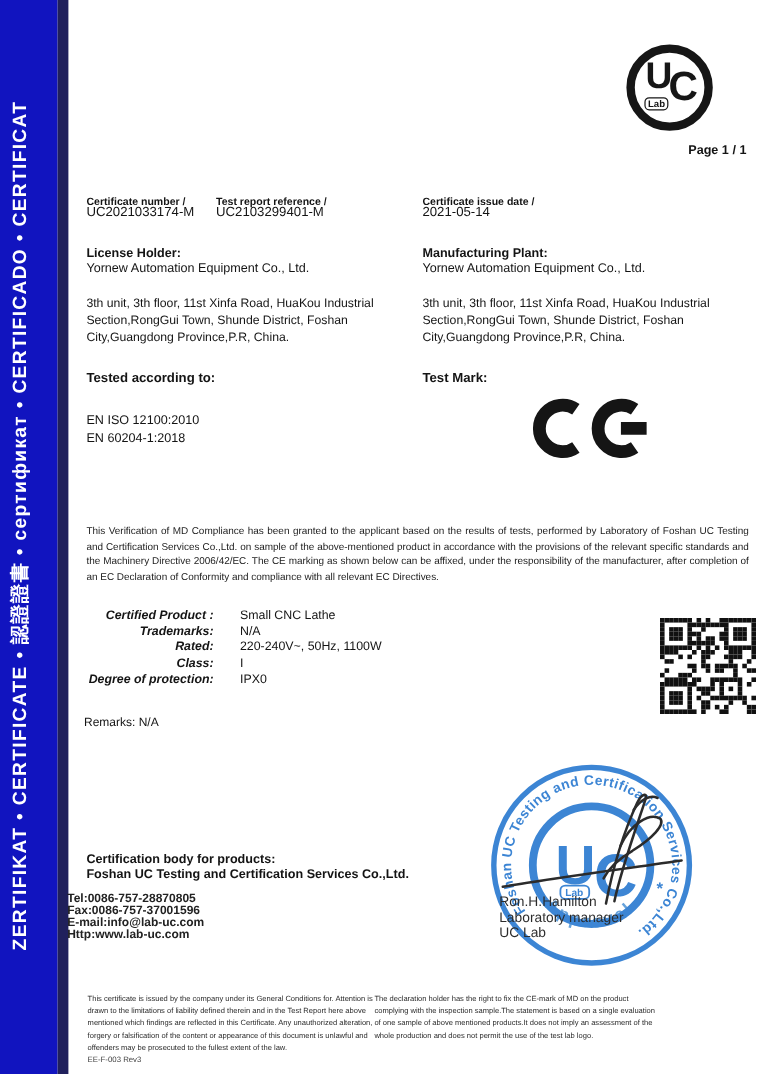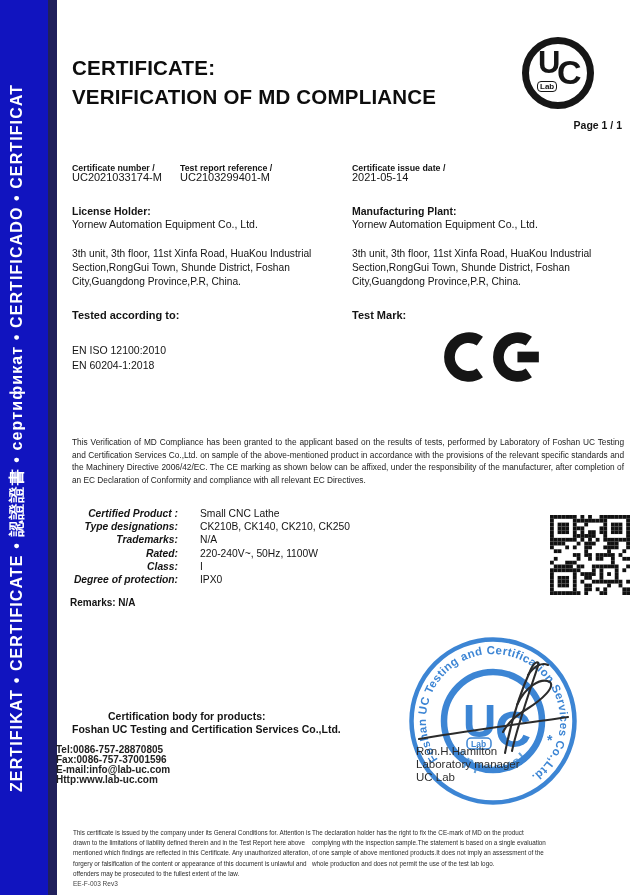--- a/index.html
+++ b/index.html
@@ -41,47 +41,43 @@
   
   .standards{position:absolute;left:72px;top:343px;font-size:10.5px;line-height:15px;}
   .ce{position:absolute;left:444px;top:330px;}
   
   .statement{position:absolute;left:72px;top:436px;width:552px;font-size:8.3px;line-height:12.6px;text-align:justify;color:#1c1c1c;}
   
   .prod{position:absolute;left:72px;top:508px;}
   .prow{display:flex;height:13.2px;font-size:10.3px;}
   .prow .pl{width:106px;text-align:right;font-weight:bold;font-style:italic;}
   .prow .pv{margin-left:22px;white-space:nowrap;}
-  .remarks{position:absolute;left:70px;top:597px;font-size:10px;font-weight:bold;}
+  .remarks{position:absolute;left:70px;top:597px;font-size:10px;font-weight:normal;}
   .qr{position:absolute;left:550px;top:515px;width:80px;height:80px;}
   
-  .cb1{position:absolute;left:72px;top:710px;font-size:10.5px;font-weight:bold;margin-left:36px;}
+  .cb1{position:absolute;left:72px;top:710px;font-size:10.5px;font-weight:bold;}
   .cb2{position:absolute;left:72px;top:723px;font-size:10.5px;font-weight:bold;}
   .contact{position:absolute;left:56px;top:745px;font-size:10px;font-weight:bold;line-height:10px;color:#222;}
   
   .stamp{position:absolute;left:407px;top:635px;width:172px;height:172px;opacity:.93;}
   
   .foot{position:absolute;top:828px;font-size:6.3px;line-height:10.2px;color:#2a2a2a;}
   .footL{left:73px;width:238px;}
   .footR{left:312px;width:238px;}
   .doccode{position:absolute;left:73px;top:880px;font-size:6.5px;color:#444;}
 </style>
 </head>
 <body>
 
 <div class="page">
 
   <div class="side-blue"></div>
   <div class="side-dark"></div>
   <div class="side-text">ZERTIFIKAT • CERTIFICATE • 認證證書 • сертификат • CERTIFICADO • CERTIFICAT</div>
 
-  <div class="title">
-    <div>CERTIFICATE:</div>
-    <div>VERIFICATION OF MD COMPLIANCE</div>
-  </div>
 
   <div class="uclogo">
     <span class="u">U</span>
     <span class="c">C</span>
     <span class="lab">Lab</span>
   </div>
 
   <div class="pagenum">Page 1 / 1</div>
 
   <div class="lbl c1 r-lbl">Certificate number /</div>
@@ -111,24 +107,20 @@
     <path d="M83.2 10.4 A19 19 0 1 0 83.2 41.6" fill="none" stroke="#151515" stroke-width="10.5"></path>
     <path d="M72 26 H93" fill="none" stroke="#151515" stroke-width="10.5"></path>
   </svg>
 
   <div class="statement">This Verification of MD Compliance has been granted to the applicant based on the results of tests, performed by Laboratory of Foshan UC Testing and Certification Services Co.,Ltd. on sample of the above-mentioned product in accordance with the provisions of the relevant specific standards and the Machinery Directive 2006/42/EC. The CE marking as shown below can be affixed, under the responsibility of the manufacturer, after completion of an EC Declaration of Conformity and compliance with all relevant EC Directives.</div>
 
   <div class="prod">
     <div class="prow">
       <span class="pl">Certified Product :</span>
       <span class="pv">Small CNC Lathe</span>
-    </div>
-    <div class="prow">
-      <span class="pl">Type designations:</span>
-      <span class="pv">CK210B, CK140, CK210, CK250</span>
     </div>
     <div class="prow">
       <span class="pl">Trademarks:</span>
       <span class="pv">N/A</span>
     </div>
     <div class="prow">
       <span class="pl">Rated:</span>
       <span class="pv">220-240V~, 50Hz,  1100W</span>
     </div>
     <div class="prow">

